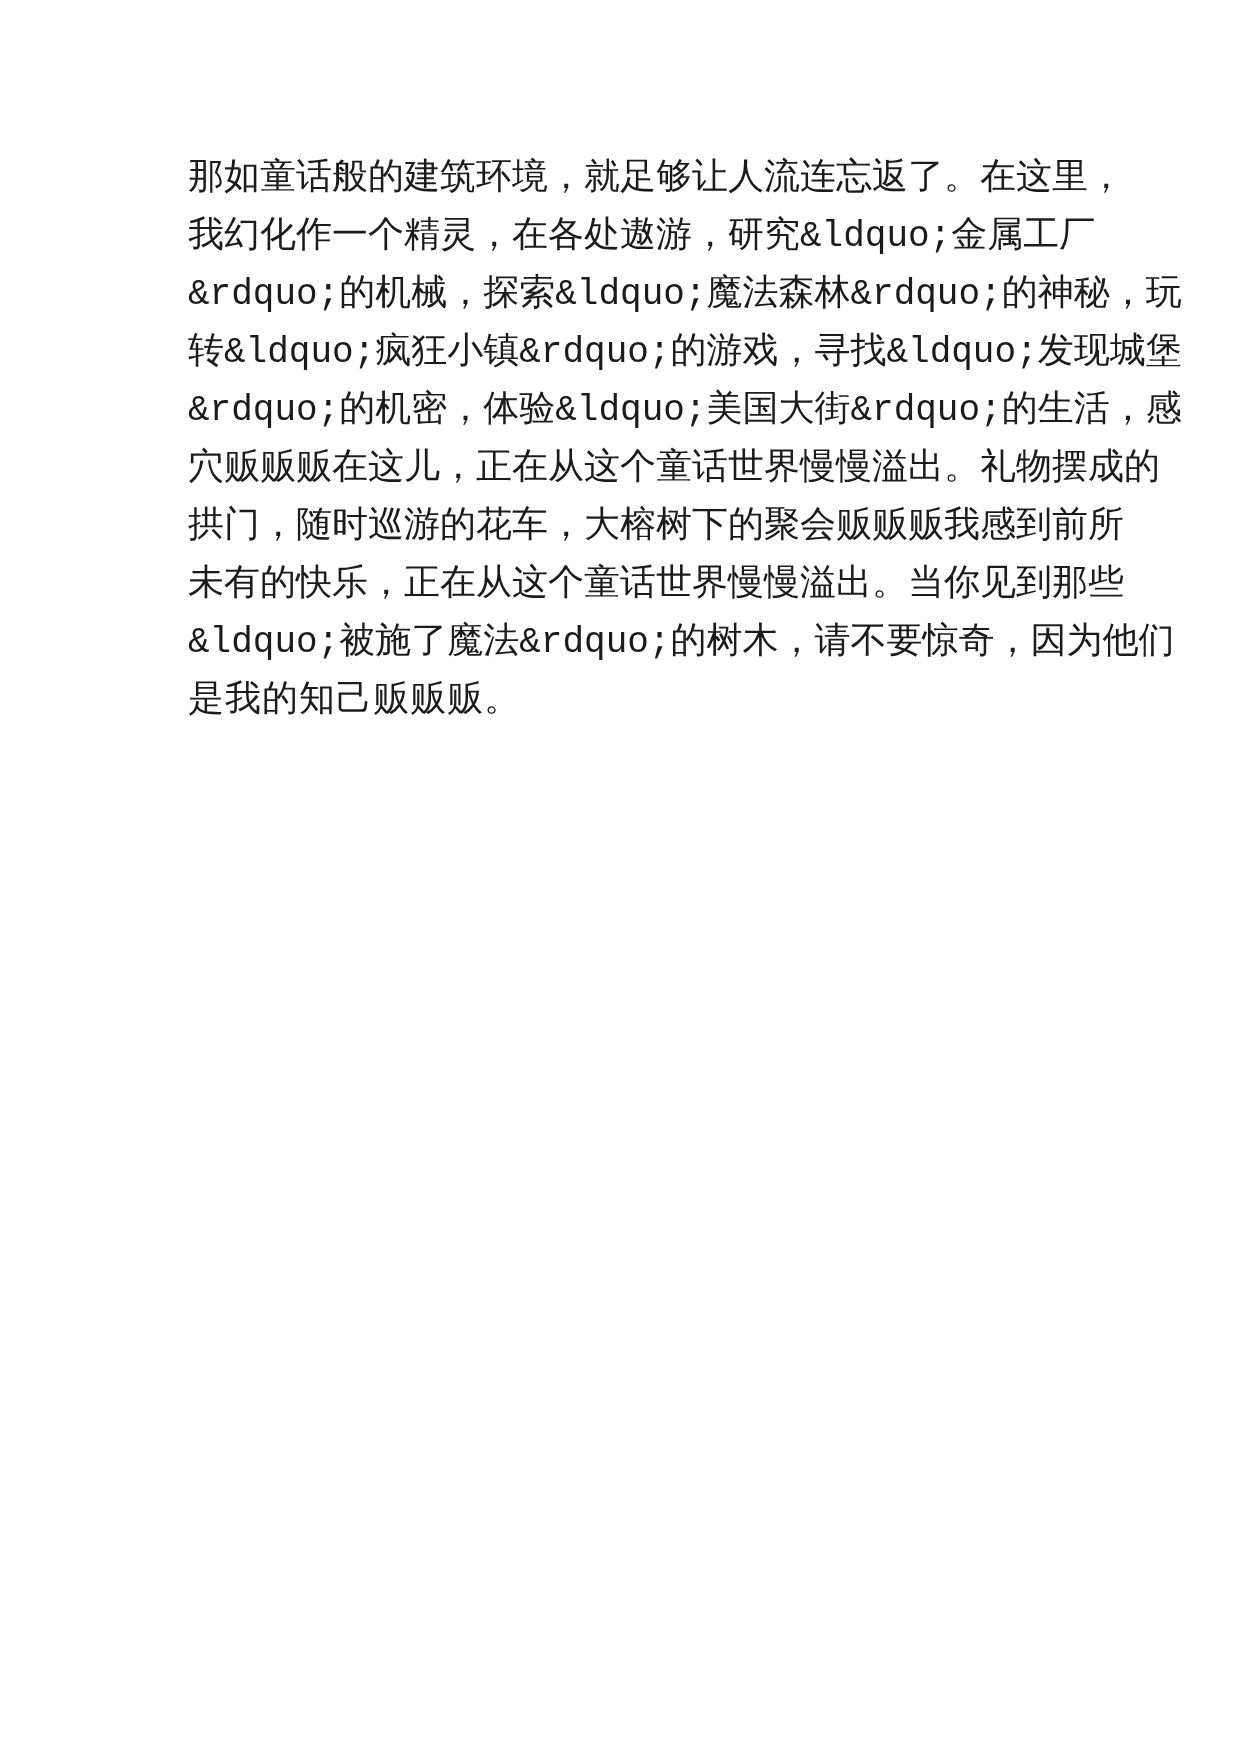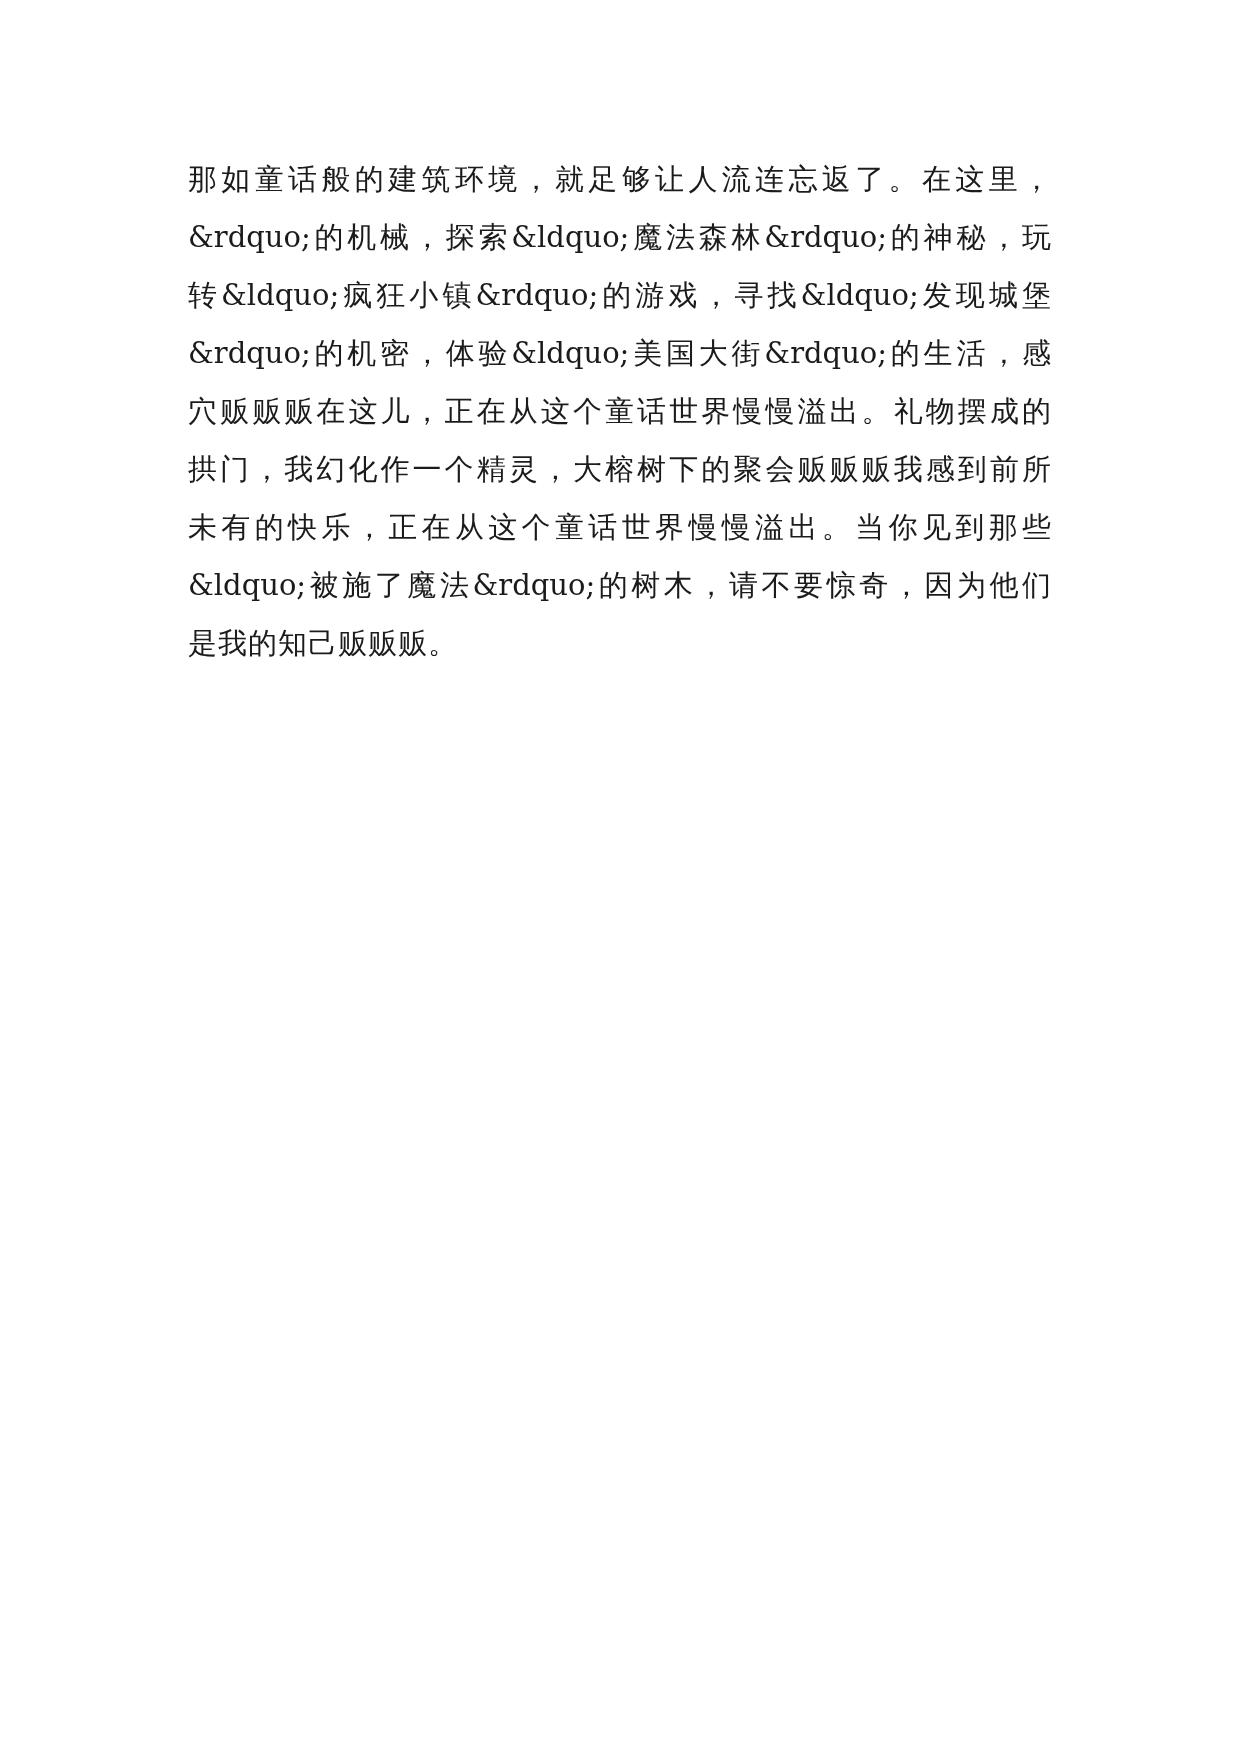--- a/index.html
+++ b/index.html
@@ -23,43 +23,45 @@
     background: #ffffff;
   }
   .text-block {
     position: absolute;
     left: 188px;
     top: 150px;
     width: 863px;
     color: #1b1b1b;
   }
   .line {
-    font-size: 29px;
+    font-size: 36px;
     line-height: 58px;
     white-space: nowrap;
     text-align: justify;
     
     text-align-last: justify;
     text-justify: inter-character;
     font-weight: 400;
+    font-family: Liberation Mono, monospace;
   }
   .line.last-line {
     text-align: center;
     text-align-last: left;
     letter-spacing: 1px;
   }
 </style>
 </head>
 <body>
 
 <div class="page">
   <div class="text-block">
     <div class="line">那如童话般的建筑环境，就足够让人流连忘返了。在这里，</div>
+    <div class="line">我幻化作一个精灵，在各处遨游，研究&amp;ldquo;金属工厂</div>
     <div class="line">&amp;rdquo;的机械，探索&amp;ldquo;魔法森林&amp;rdquo;的神秘，玩</div>
     <div class="line">转&amp;ldquo;疯狂小镇&amp;rdquo;的游戏，寻找&amp;ldquo;发现城堡</div>
     <div class="line">&amp;rdquo;的机密，体验&amp;ldquo;美国大街&amp;rdquo;的生活，感</div>
     <div class="line">穴贩贩贩在这儿，正在从这个童话世界慢慢溢出。礼物摆成的</div>
-    <div class="line">拱门，我幻化作一个精灵，大榕树下的聚会贩贩贩我感到前所</div>
+    <div class="line">拱门，随时巡游的花车，大榕树下的聚会贩贩贩我感到前所</div>
     <div class="line">未有的快乐，正在从这个童话世界慢慢溢出。当你见到那些</div>
     <div class="line">&amp;ldquo;被施了魔法&amp;rdquo;的树木，请不要惊奇，因为他们</div>
     <div class="line last-line">是我的知己贩贩贩。</div>
   </div>
 </div>
 
 </body></html>

